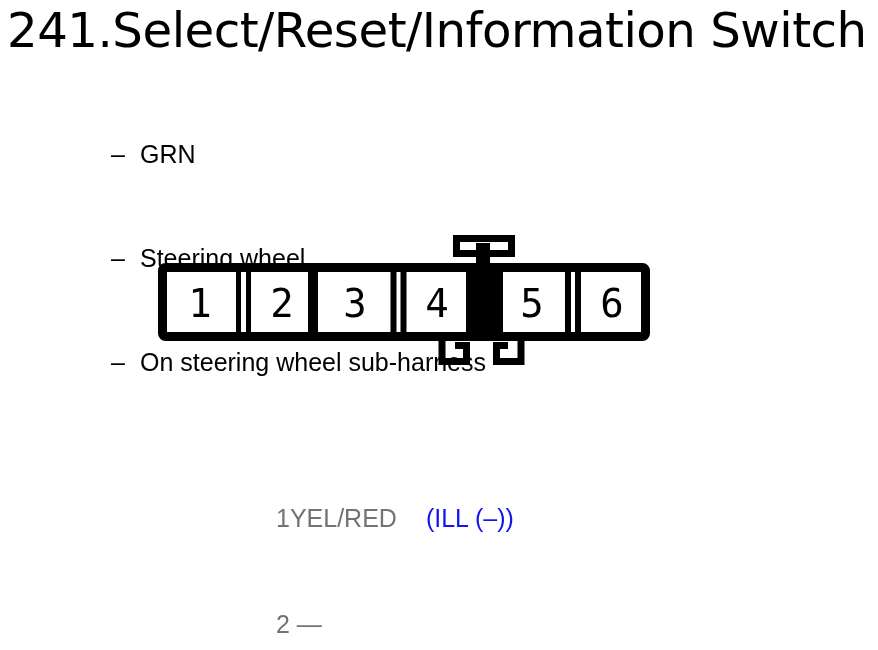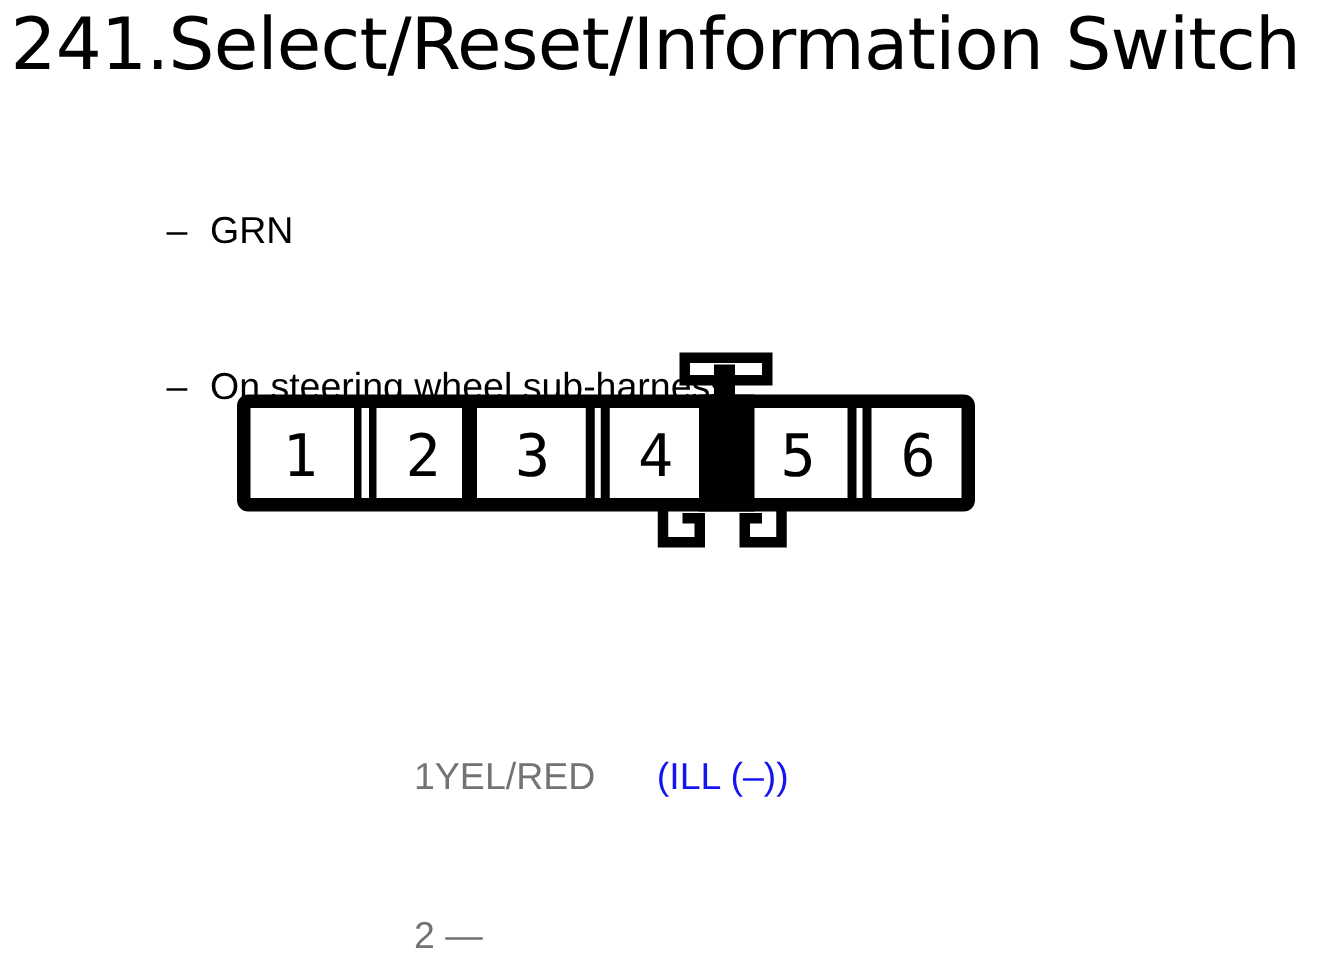--- a/index.html
+++ b/index.html
@@ -40,31 +40,32 @@
     fill:#000;
   }
   .pinlist{
     position:absolute;
     left:276px;top:431px;
     font-size:25px;
     line-height:35.2px;
     white-space:pre;
   }
   .pin-row .wire{color:#737373;}
-  .pin-row .signal{margin-left:41px;}
+  .pin-row .signal{margin-left:29px;}
 </style>
 </head>
 <body>
 
 <div id="canvas">
 
   <div class="page-title" style="transform: scaleX(1.00467);">241.Select/Reset/Information Switch</div>
 
   <div class="notes">
     <div class="note-line"><span class="dash">–</span><span>GRN</span></div>
+    <div class="note-line"><span class="dash">–</span><span>Steering wheel</span></div>
     <div class="note-line"><span class="dash">–</span><span>On steering wheel sub-harness</span></div>
   </div>
 
   <svg class="connector-svg" viewBox="0 0 878 650" xmlns="http://www.w3.org/2000/svg">
 
     <rect x="456.5" y="238.5" width="55" height="15" fill="#ffffff" stroke="#000000" stroke-width="7"></rect>
     <rect x="476" y="243" width="14" height="25" fill="#000000"></rect>
 
     <rect x="162.5" y="267.5" width="483" height="69" rx="3" fill="#ffffff" stroke="#000000" stroke-width="9"></rect>
 

